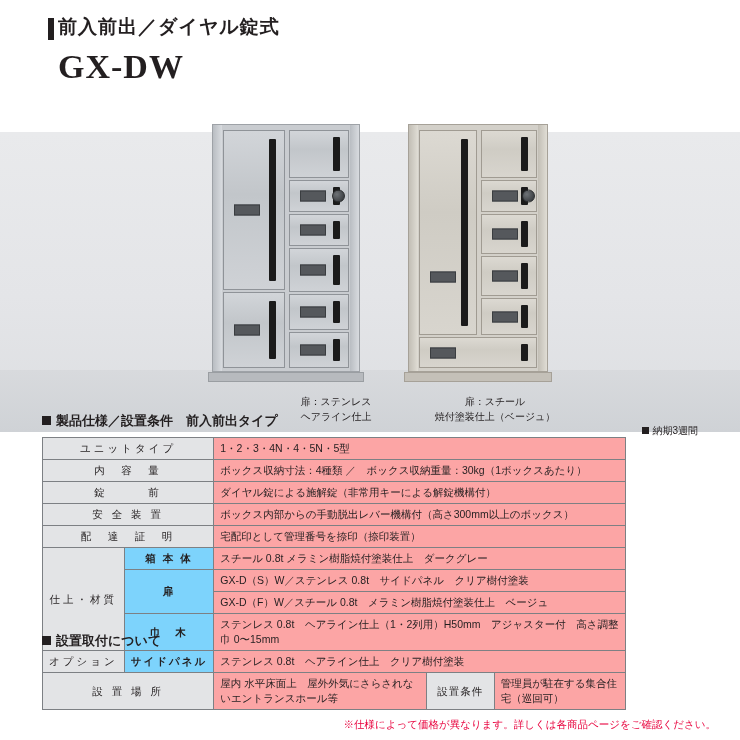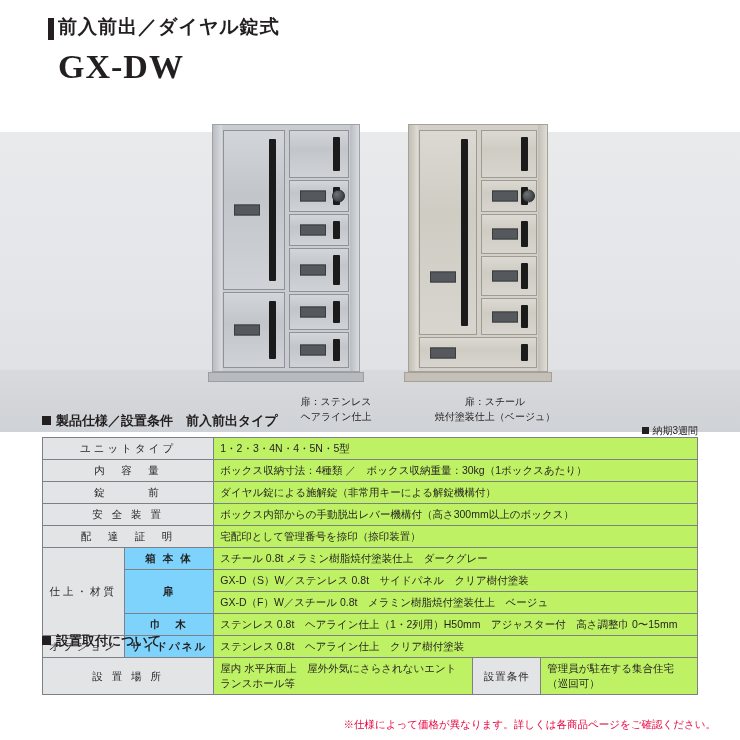--- a/index.html
+++ b/index.html
@@ -99,36 +99,36 @@
   }
   .delivery-note {
     position: absolute; right: 42px; font-size: 10px; color: #231f20;
   }
   .delivery-note .sq {
     display: inline-block; width: 7px; height: 7px; background: #231f20;
     margin-right: 3px;
   }
 
   table.spec {
-    position: absolute; left: 42px; top: 437px; width: 656px;
+    position: absolute; left: 42px; top: 437px; width: 584px;
     border-collapse: collapse; font-size: 10.5px; color: #231f20;
   }
   table.spec td {
     border: 1px solid #7d8084;
     padding: 3px 6px; line-height: 15px; vertical-align: middle;
   }
   td.lbl {
     background: #e3e4e6; text-align: center; white-space: nowrap;
     letter-spacing: 3px; width: 78px;
   }
   td.lbl2 {
     background: #7dd3fc; text-align: center; white-space: nowrap;
     letter-spacing: 2px; width: 62px; font-weight: bold;
   }
-  td.val { background: #bef264; }
+  td.val { background: #fca5a5; }
   td.cond {
     background: #e3e4e6; text-align: center; white-space: nowrap;
     letter-spacing: 1px; width: 68px;
   }
 
   
   .install-list {
     position: absolute; left: 52px; top: 655px; width: 640px;
     font-size: 11px; line-height: 17px; color: #231f20;
   }

